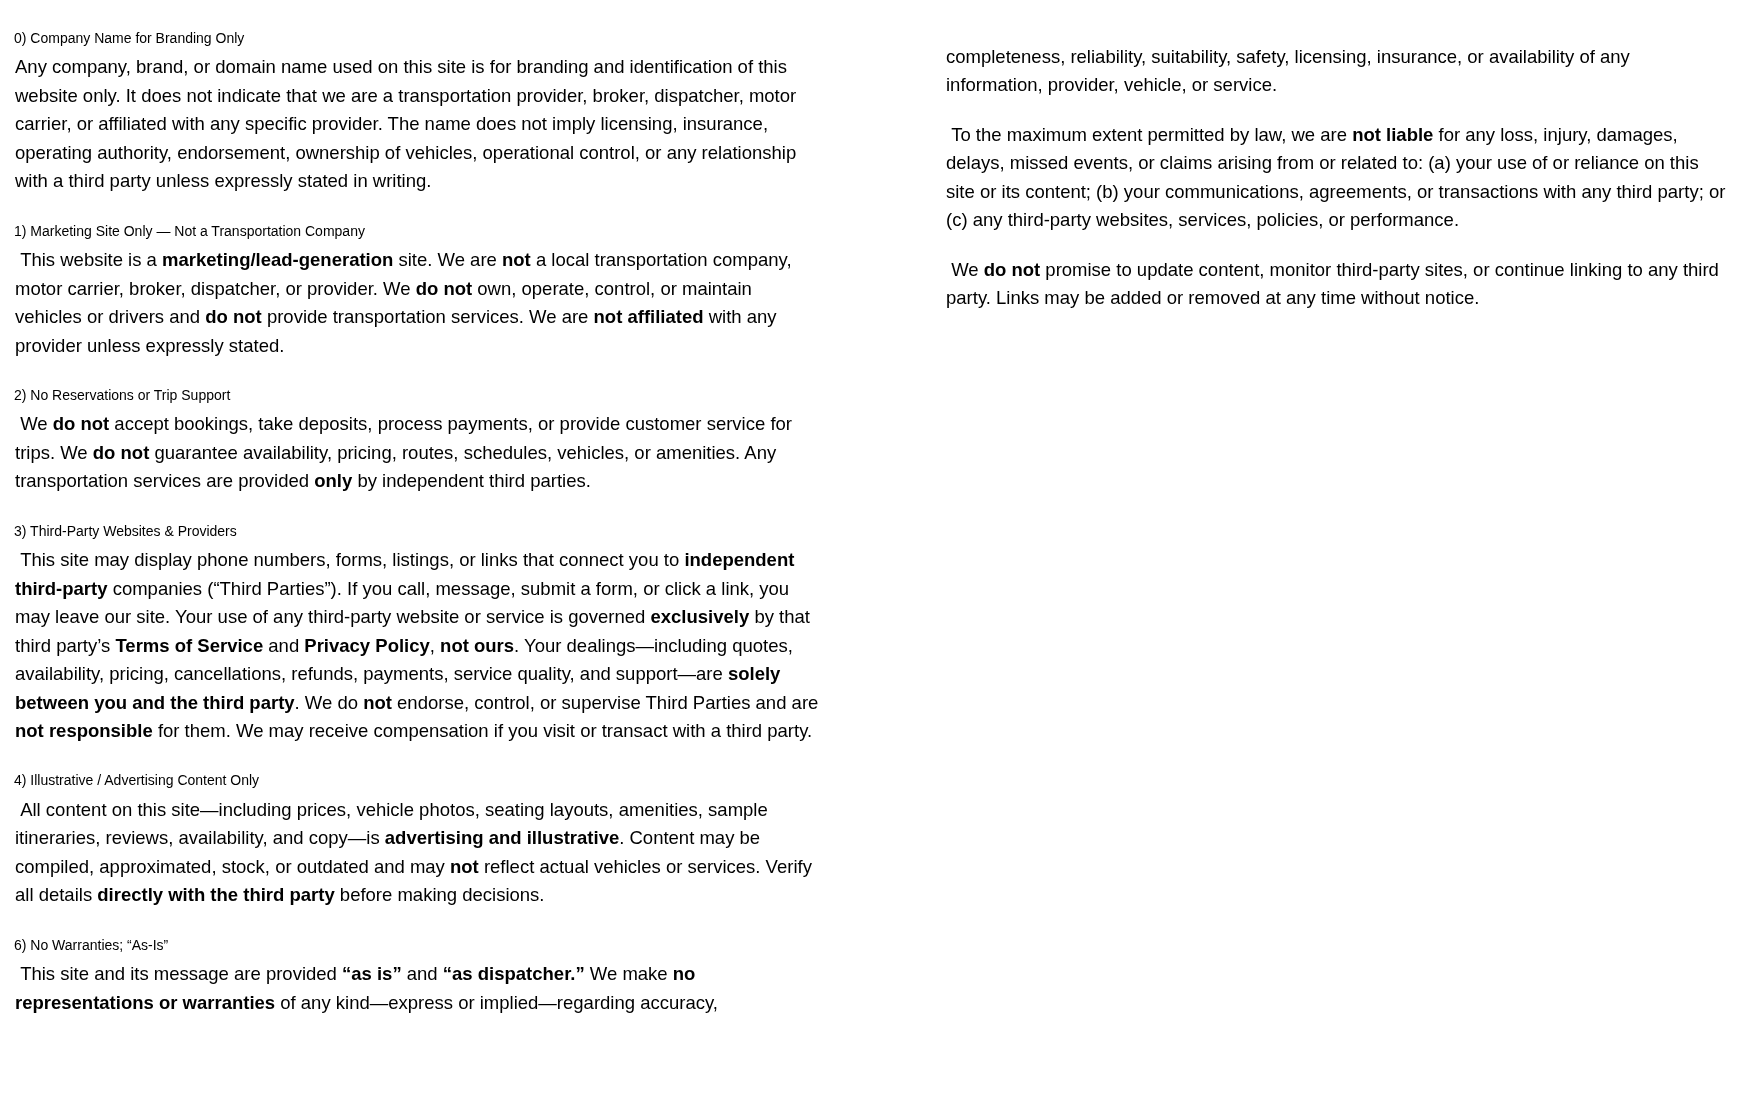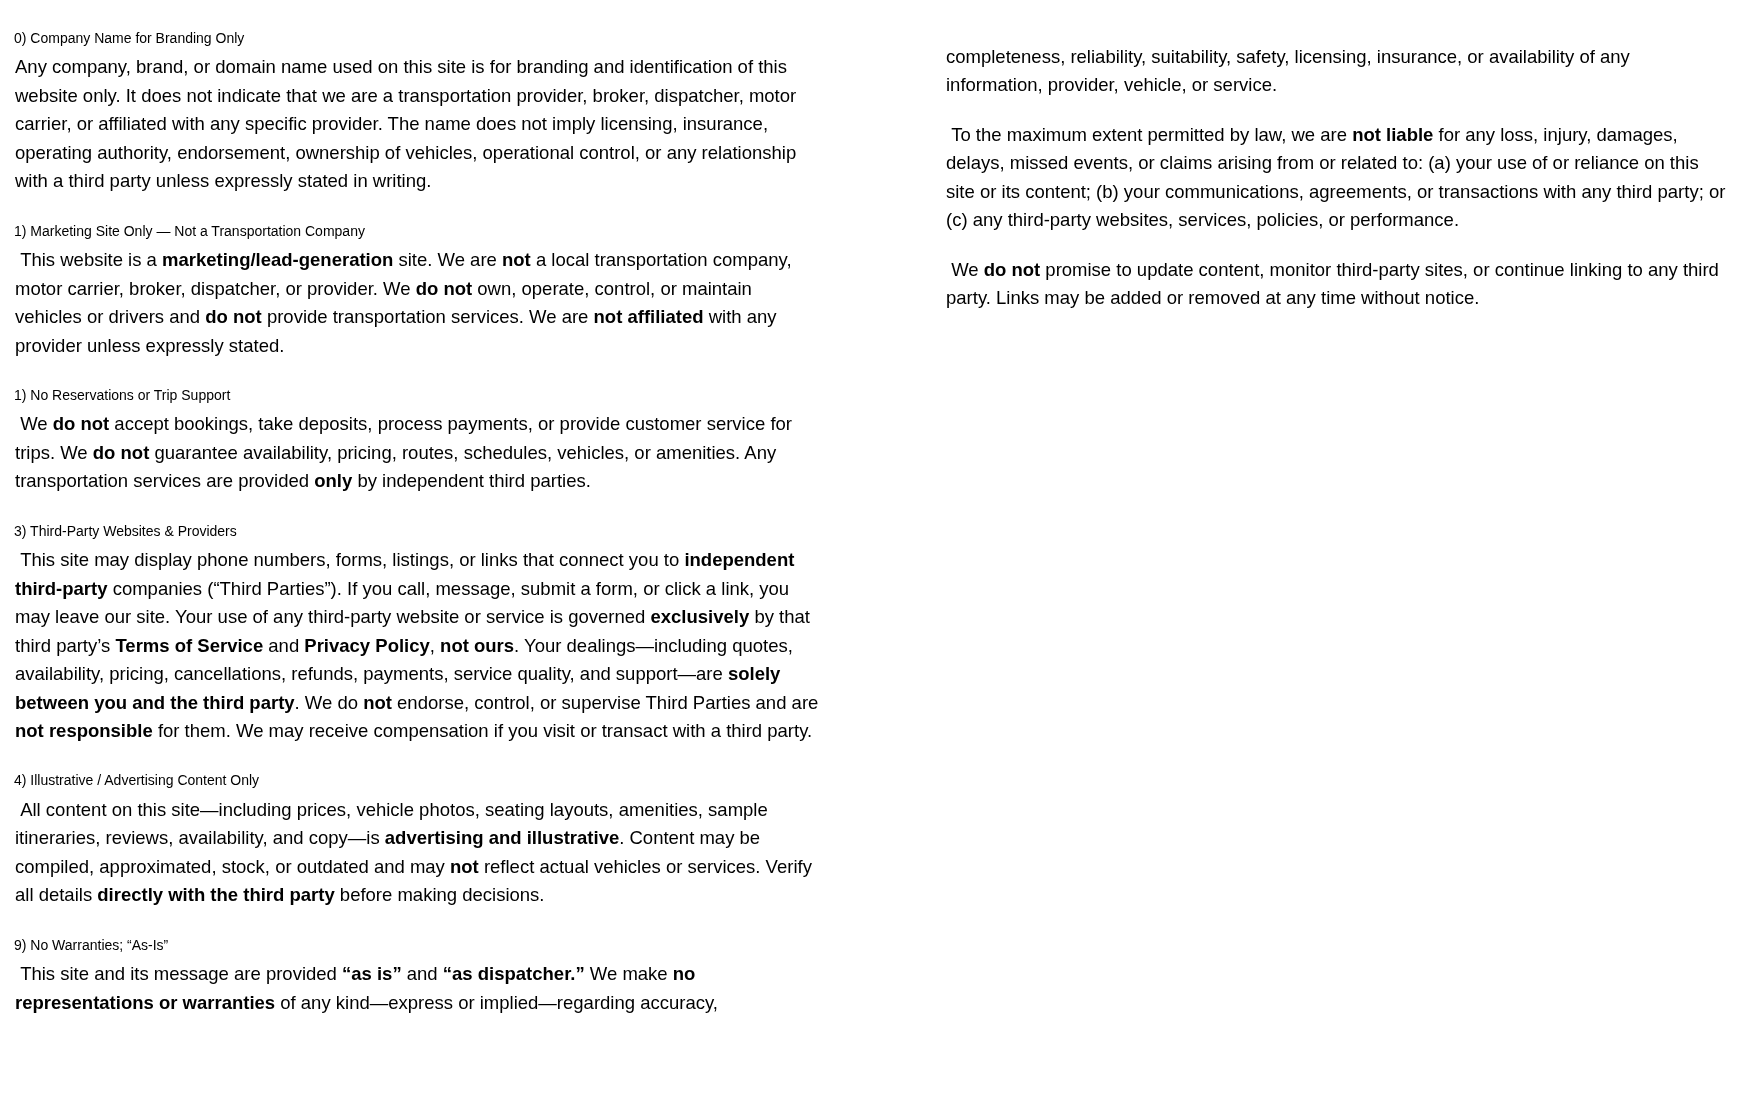--- a/index.html
+++ b/index.html
@@ -69,36 +69,36 @@
     <h2 class="heading">0) Company Name for Branding Only</h2>
     <p class="para"><span>Any company, brand, or domain name used on this site is for branding and identification of this website only. It does not indicate that we are a transportation provider, broker, dispatcher, motor carrier, or affiliated with any specific provider. The name does not imply licensing, insurance, operating authority, endorsement, ownership of vehicles, operational control, or any relationship with a third party unless expressly stated in writing.</span></p>
   </section>
 
   <section class="sec">
     <h2 class="heading">1) Marketing Site Only — Not a Transportation Company</h2>
     <p class="para"><span> This website is a </span><span class="b">marketing/lead-generation</span><span> site. We are </span><span class="b">not</span><span> a local transportation company, motor carrier, broker, dispatcher, or provider. We </span><span class="b">do not</span><span> own, operate, control, or maintain vehicles or drivers and </span><span class="b">do not</span><span> provide transportation services. We are </span><span class="b">not affiliated</span><span> with any provider unless expressly stated.</span></p>
   </section>
 
   <section class="sec">
-    <h2 class="heading">1) No Reservations or Trip Support</h2>
+    <h2 class="heading">2) No Reservations or Trip Support</h2>
     <p class="para"><span> We </span><span class="b">do not</span><span> accept bookings, take deposits, process payments, or provide customer service for trips. We </span><span class="b">do not</span><span> guarantee availability, pricing, routes, schedules, vehicles, or amenities. Any transportation services are provided </span><span class="b">only</span><span> by independent third parties.</span></p>
   </section>
 
   <section class="sec">
     <h2 class="heading">3) Third-Party Websites &amp; Providers</h2>
     <p class="para"><span> This site may display phone numbers, forms, listings, or links that connect you to </span><span class="b">independent third-party</span><span> companies (“Third Parties”). If you call, message, submit a form, or click a link, you may leave our site. Your use of any third-party website or service is governed </span><span class="b">exclusively</span><span> by that third party’s </span><span class="b">Terms of Service</span><span> and </span><span class="b">Privacy Policy</span><span>, </span><span class="b">not ours</span><span>. Your dealings—including quotes, availability, pricing, cancellations, refunds, payments, service quality, and support—are </span><span class="b">solely between you and the third party</span><span>. We do </span><span class="b">not</span><span> endorse, control, or supervise Third Parties and are </span><span class="b">not responsible</span><span> for them. We may receive compensation if you visit or transact with a third party.</span></p>
   </section>
 
   <section class="sec">
     <h2 class="heading">4) Illustrative / Advertising Content Only</h2>
     <p class="para"><span> All content on this site—including prices, vehicle photos, seating layouts, amenities, sample itineraries, reviews, availability, and copy—is </span><span class="b">advertising and illustrative</span><span>. Content may be compiled, approximated, stock, or outdated and may </span><span class="b">not</span><span> reflect actual vehicles or services. Verify all details </span><span class="b">directly with the third party</span><span> before making decisions.</span></p>
   </section>
 
   <section class="sec">
-    <h2 class="heading">9) No Warranties; “As-Is”</h2>
+    <h2 class="heading">6) No Warranties; “As-Is”</h2>
     <p class="para"><span> This site and its message are provided </span><span class="b">“as is”</span><span> and </span><span class="b">“as dispatcher.”</span><span> We make </span><span class="b">no representations or warranties</span><span> of any kind—express or implied—regarding accuracy,</span></p>
   </section>
 </div>
   <div class="col col-right">
       <p class="para cont-first"><span>completeness, reliability, suitability, safety, licensing, insurance, or availability of any information, provider, vehicle, or service.</span></p>
   <section class="sec">
     <p class="para"><span> To the maximum extent permitted by law, we are </span><span class="b">not liable</span><span> for any loss, injury, damages, delays, missed events, or claims arising from or related to: (a) your use of or reliance on this site or its content; (b) your communications, agreements, or transactions with any third party; or (c) any third-party websites, services, policies, or performance.</span></p>
   </section>
 
   <section class="sec">

